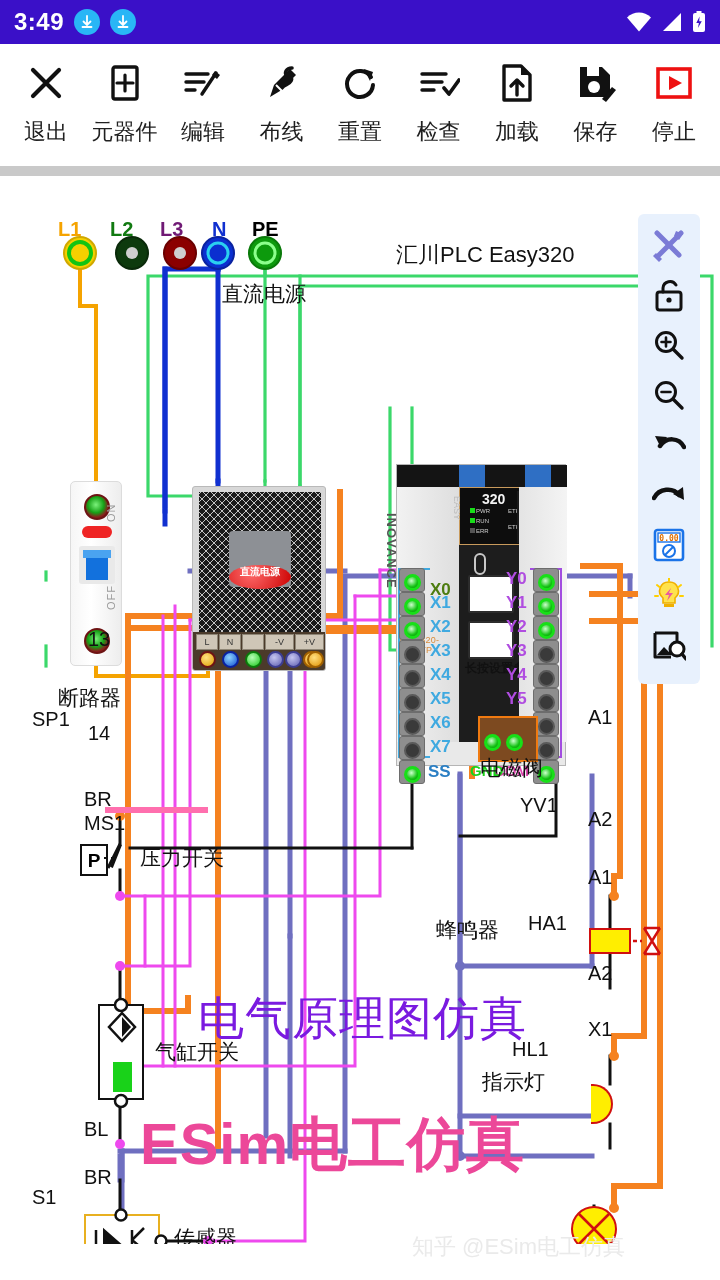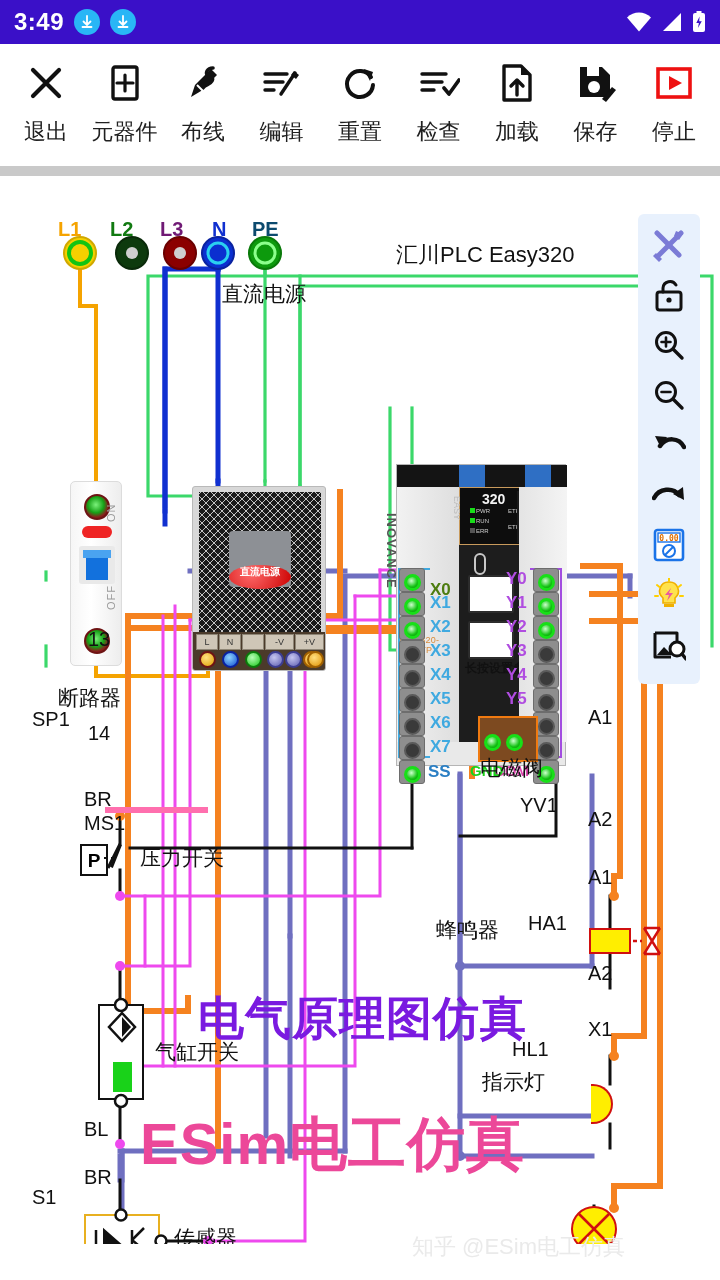--- a/index.html
+++ b/index.html
@@ -70,21 +70,21 @@
 
   
   .lbl{ position:absolute; white-space:nowrap; font-family:"Liberation Sans","DejaVu Sans",sans-serif; }
   .term-lbl{ font-size:20px; font-weight:bold; }
   .cn-lbl{ font-size:21px; color:#111; }
   .id-lbl{ font-size:20px; color:#111; }
   .plc-title{ font-size:22px; color:#111; }
 
   
   .wm-purple{
-    position:absolute; font-size:46px; font-weight:bold; color:#7a1ae0;
+    position:absolute; font-size:46px; font-weight:normal; color:#7a1ae0;
     letter-spacing:1px;
   }
   .wm-green{
     position:absolute; font-size:58px; font-weight:bold; color:#ec4899;
     letter-spacing:1px;
   }
   #wm-bottom{
     position:absolute; left:412px; top:1232px;
     font-size:22px; color:#eaeaea; white-space:nowrap;
   }
@@ -299,38 +299,38 @@
       <svg width="40" height="40" viewBox="0 0 40 40">
         <rect x="8" y="4" width="24" height="32" rx="2" fill="none" stroke="#111" stroke-width="3.4"></rect>
         <path d="M20 12v16M12 20h16" stroke="#111" stroke-width="3.2" stroke-linecap="round"></path>
       </svg>
     </span>
     <span class="tool-lbl">元器件</span>
   </div>
 
   <div class="tool-btn">
     <span class="tool-ico">
+      <svg width="42" height="40" viewBox="0 0 42 40">
+        <path d="M4 11h22M4 19h18M4 27h9" stroke="#111" stroke-width="3.4" stroke-linecap="round"></path>
+        <path d="M34 10L20 31" stroke="#111" stroke-width="3.4" stroke-linecap="round"></path>
+        <path d="M33 8l5 4-3 4-5-4z" fill="#111"></path>
+      </svg>
+    </span>
+    <span class="tool-lbl">编辑</span>
+  </div>
+
+  <div class="tool-btn">
+    <span class="tool-ico">
       <svg width="40" height="40" viewBox="0 0 40 40">
         <path d="M30 5c-6 0-8 5-5 8s6 1 4 5-7 3-9 7" stroke="#111" stroke-width="3.6" fill="none" stroke-linecap="round"></path>
         <path d="M8 34l4-12 16-16 6 6-16 16z" fill="#111"></path>
         <path d="M14 22l6 6" stroke="#fff" stroke-width="2"></path>
       </svg>
     </span>
     <span class="tool-lbl">布线</span>
-  </div>
-
-  <div class="tool-btn">
-    <span class="tool-ico">
-      <svg width="42" height="40" viewBox="0 0 42 40">
-        <path d="M4 11h22M4 19h18M4 27h9" stroke="#111" stroke-width="3.4" stroke-linecap="round"></path>
-        <path d="M34 10L20 31" stroke="#111" stroke-width="3.4" stroke-linecap="round"></path>
-        <path d="M33 8l5 4-3 4-5-4z" fill="#111"></path>
-      </svg>
-    </span>
-    <span class="tool-lbl">编辑</span>
   </div>
 
   <div class="tool-btn">
     <span class="tool-ico">
       <svg width="40" height="40" viewBox="0 0 40 40">
         <path d="M31 14A13 13 0 1 0 33 22" stroke="#111" stroke-width="4" fill="none" stroke-linecap="round"></path>
         <path d="M24 6l9 3-3 9z" fill="#111"></path>
       </svg>
     </span>
     <span class="tool-lbl">重置</span>
@@ -537,21 +537,21 @@
       </g>
 
       <path d="M108 634 L205 634" stroke="#ff6fae" stroke-width="6"></path>
     </g>
   </svg>
 
   <div class="lbl term-lbl" style="left:58px;top:42px;color:#f5a300">L1</div>
   <div class="lbl term-lbl" style="left:110px;top:42px;color:#117a11">L2</div>
   <div class="lbl term-lbl" style="left:160px;top:42px;color:#701a75">L3</div>
   <div class="lbl term-lbl" style="left:212px;top:42px;color:#1030d0">N</div>
-  <div class="lbl term-lbl" style="left:252px;top:42px;color:#0c4a6e">PE</div>
+  <div class="lbl term-lbl" style="left:252px;top:42px;color:#000000">PE</div>
 
   <svg width="260" height="46" style="position:absolute;left:55px;top:60px">
     <g>
       <circle cx="25" cy="17" r="16" fill="#f6d000" stroke="#d0a800" stroke-width="2"></circle>
       <circle cx="25" cy="17" r="11" fill="none" stroke="#13c413" stroke-width="4"></circle>
       <circle cx="77" cy="17" r="16" fill="#0d3a0d" stroke="#0a2a0a" stroke-width="2"></circle>
       <circle cx="77" cy="17" r="6" fill="#cfcfcf"></circle>
       <circle cx="125" cy="17" r="16" fill="#8b0000" stroke="#6a0000" stroke-width="2"></circle>
       <circle cx="125" cy="17" r="6" fill="#cfcfcf"></circle>
       <circle cx="163" cy="17" r="16" fill="#0b2fd0" stroke="#0a22a0" stroke-width="2"></circle>

